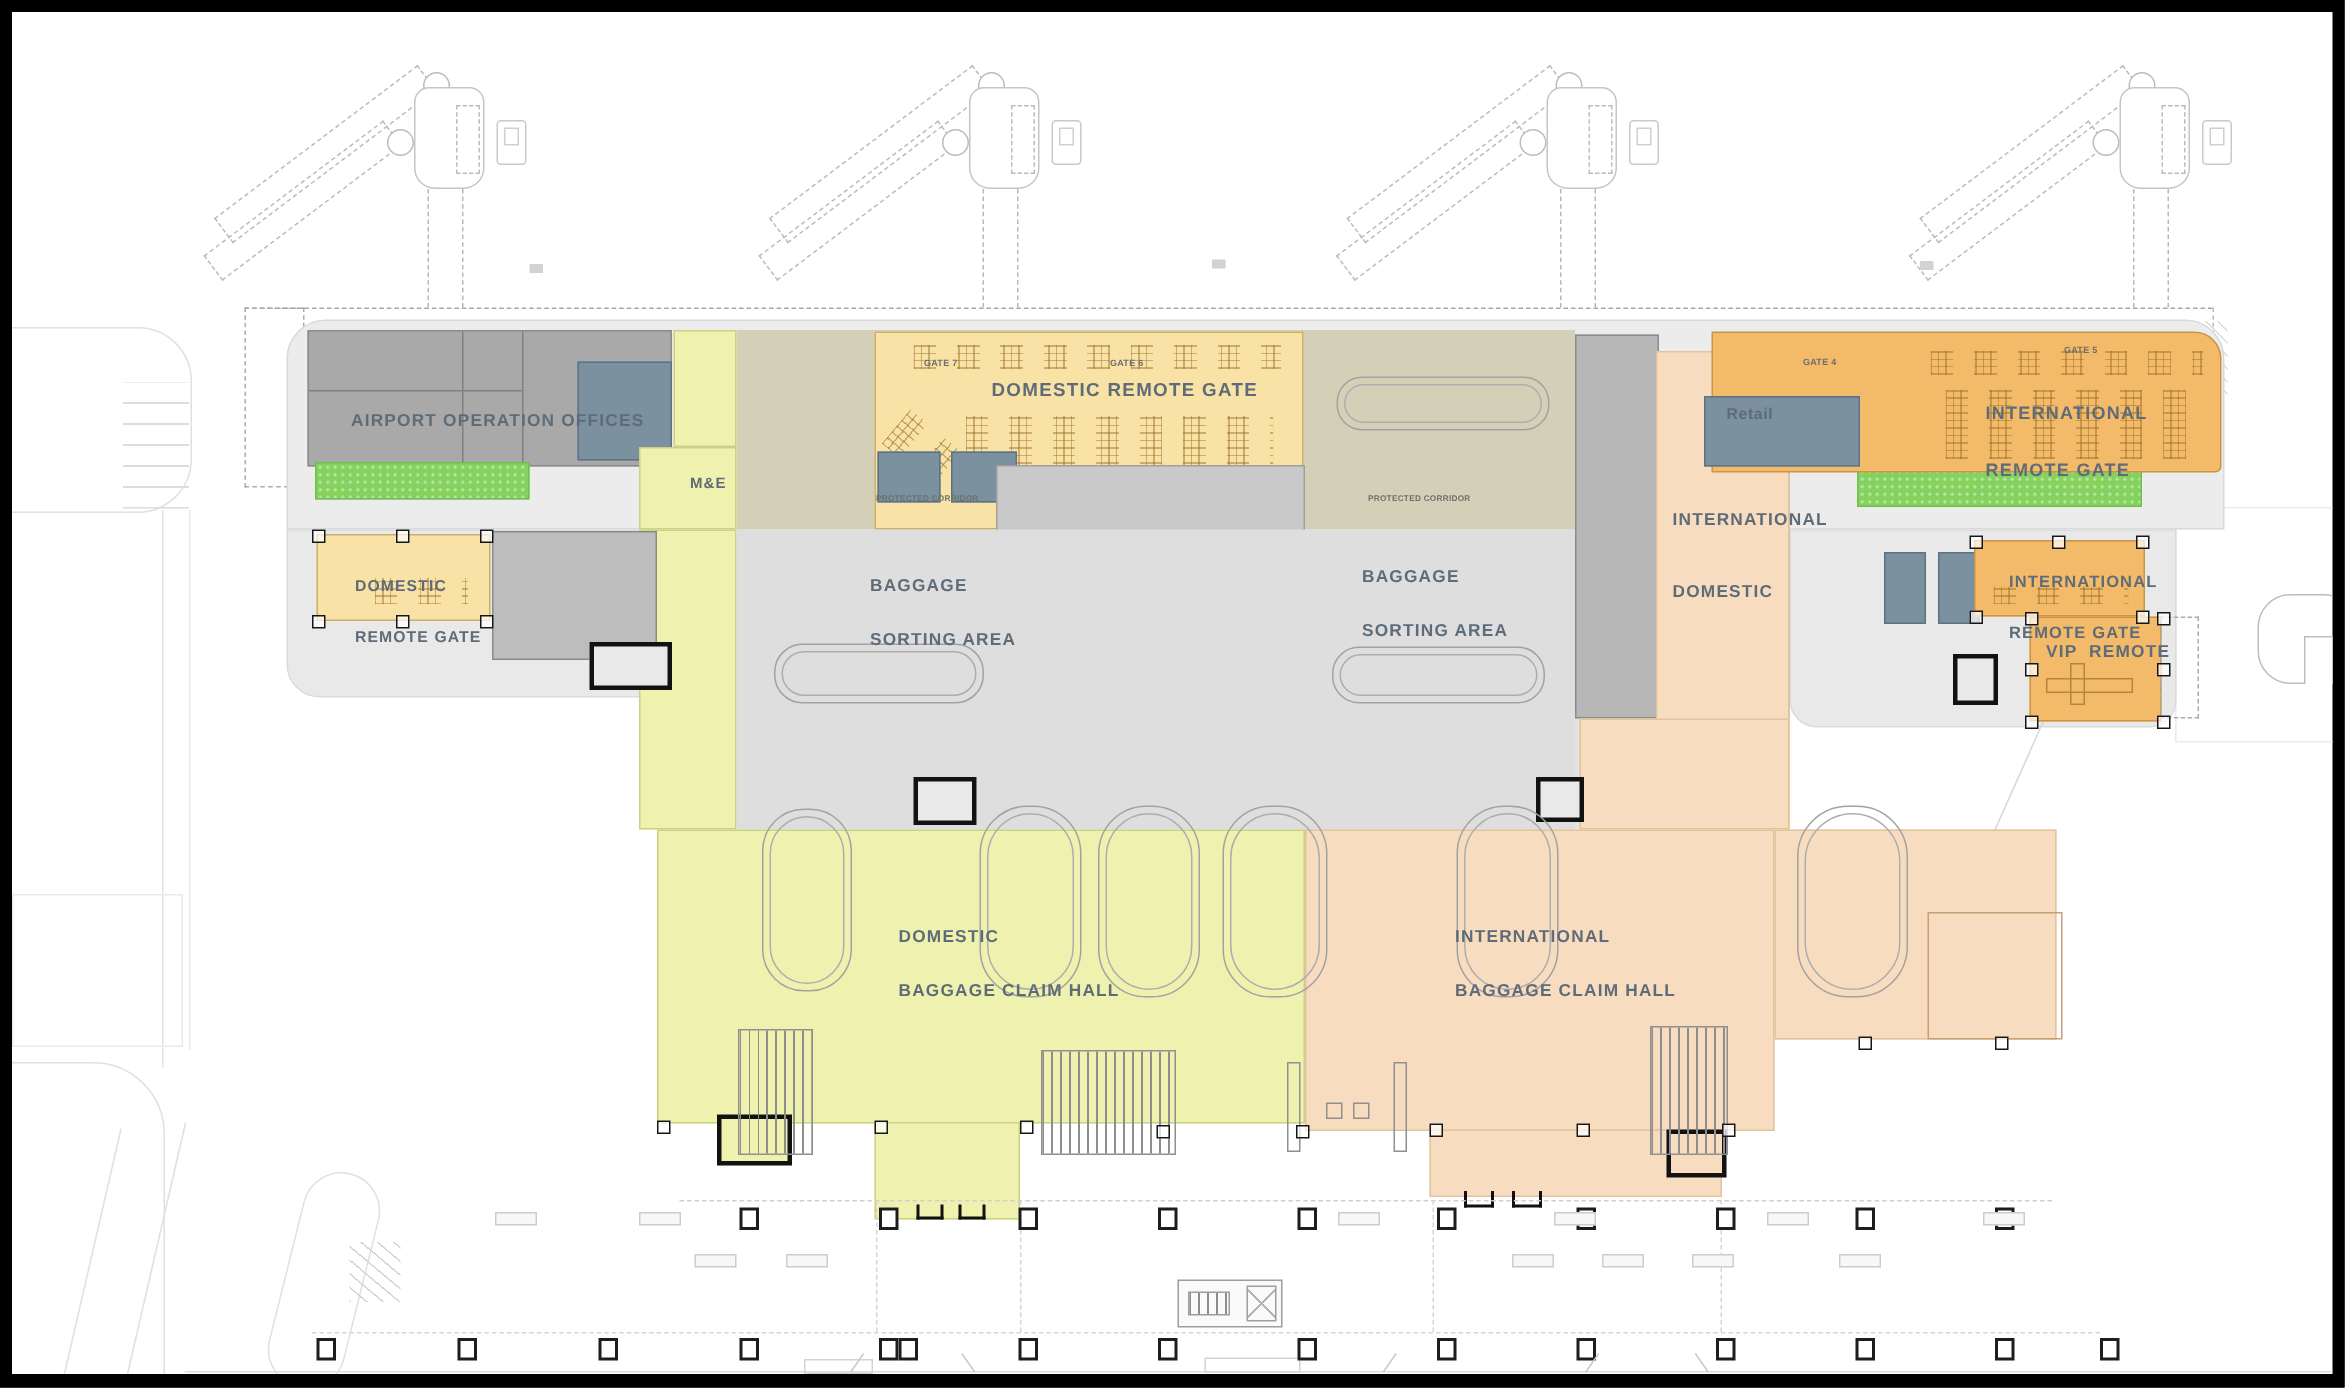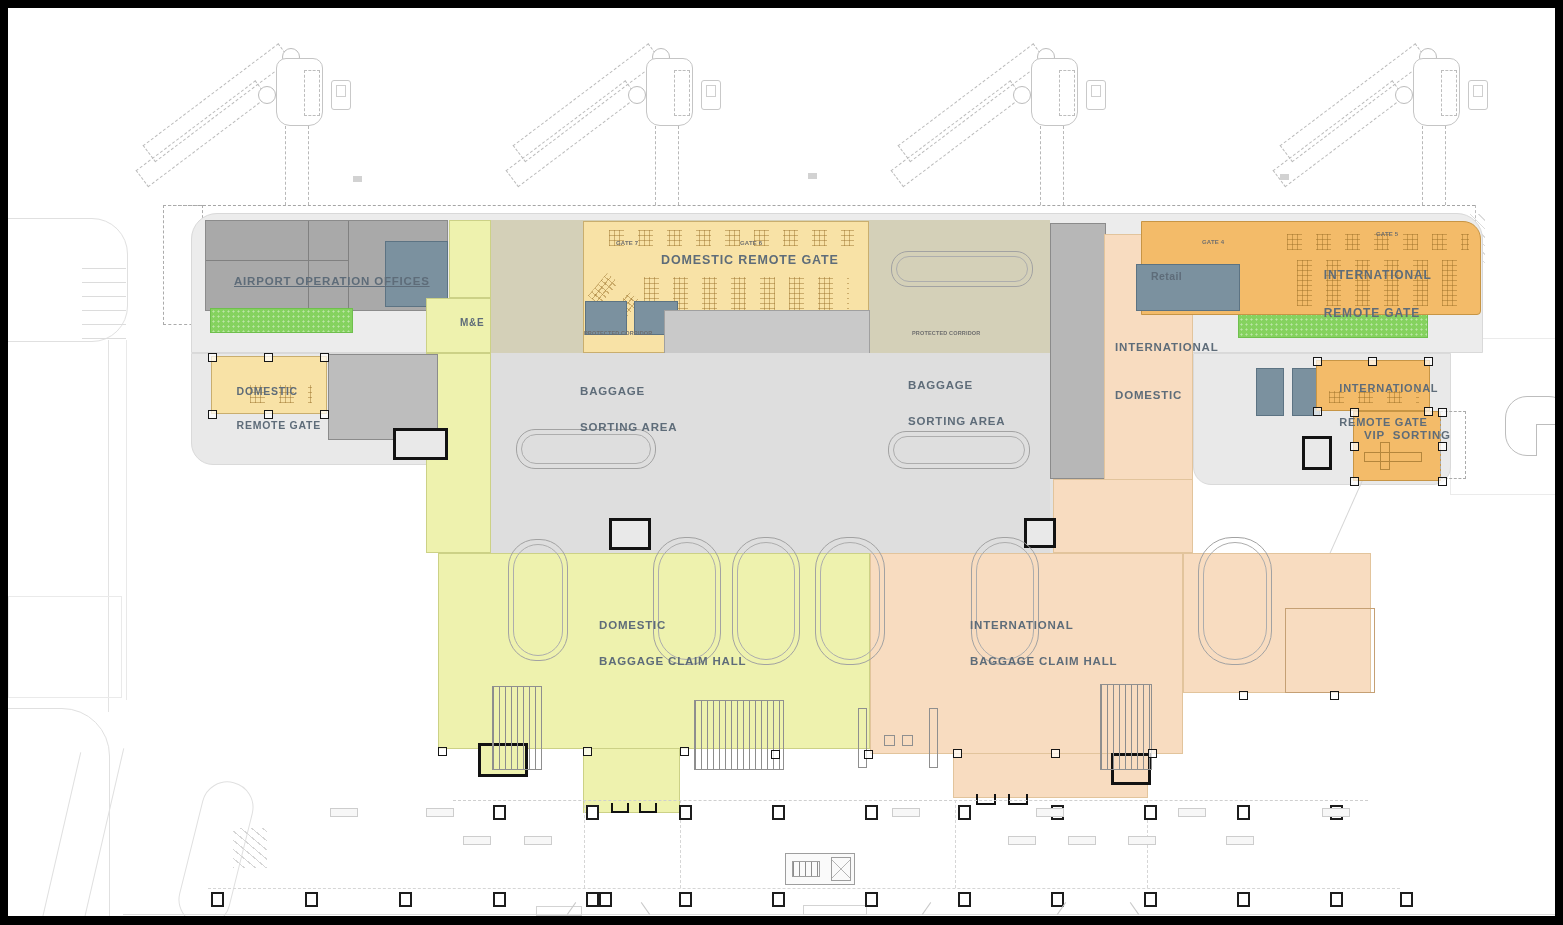--- a/index.html
+++ b/index.html
@@ -246,21 +246,21 @@
   <div class="dashv" style="left:1139px;top:792px;height:88px;border-left-color:#d6d6d6;"></div>
   <div class="dashline" style="left:200px;top:880px;width:1192px;border-top-color:#d6d6d6;"></div>
 
   <div class="abs" style="left:777px;top:845px;width:68px;height:30px;border:1px solid #9e9e9e;background:#fafafa;">
     <div class="abs comb" style="left:6px;top:7px;width:26px;height:14px;border:1px solid #9e9e9e;"></div>
     <div class="abs" style="left:45px;top:3px;width:18px;height:22px;border:1px solid #9e9e9e;background:
       linear-gradient(45deg,transparent 48%,#b5b5b5 48%,#b5b5b5 52%,transparent 52%),
       linear-gradient(-45deg,transparent 48%,#b5b5b5 48%,#b5b5b5 52%,transparent 52%);"></div>
   </div>
 
-  <div class="lbl" style="left:226px;top:265px;font-size:11.5px;text-decoration:underline;">AIRPORT OPERATION OFFICES</div>
+  <div class="lbl" style="left:226px;top:265px;font-size:11.5px;">AIRPORT OPERATION OFFICES</div>
   <div class="lbl" style="left:452px;top:307px;font-size:10px;">M&amp;E</div>
   <div class="lbl" style="left:214px;top:358px;font-size:10.5px;line-height:17px;">
     <span>DOMESTIC</span><br>
     <span>REMOTE GATE</span>
   </div>
   <div class="lbl" style="left:653px;top:243px;font-size:12.5px;">DOMESTIC REMOTE GATE</div>
   <div class="tinylbl" style="left:608px;top:232px;">GATE 7</div>
   <div class="tinylbl" style="left:732px;top:232px;">GATE 6</div>
   <div class="tinylbl" style="left:1194px;top:231px;">GATE 4</div>
   <div class="tinylbl" style="left:1368px;top:223px;">GATE 5</div>
@@ -280,21 +280,21 @@
   </div>
   <div class="lbl" style="left:1143px;top:260px;font-size:10.5px;letter-spacing:.04em;">Retail</div>
   <div class="lbl" style="left:1299px;top:239px;font-size:12px;line-height:19px;">
     <span>INTERNATIONAL</span><br>
     <span>REMOTE GATE</span>
   </div>
   <div class="lbl" style="left:1316px;top:355px;font-size:11px;line-height:17px;">
     <span>INTERNATIONAL</span><br>
     <span>REMOTE GATE</span>
   </div>
-  <div class="lbl" style="left:1356px;top:419px;font-size:11.5px;">VIP  SORTING</div>
+  <div class="lbl" style="left:1356px;top:419px;font-size:11.5px;">VIP  REMOTE</div>
   <div class="lbl" style="left:575px;top:590px;font-size:11.5px;line-height:18px;">
     <span>DOMESTIC</span><br>
     <span>BAGGAGE CLAIM HALL</span>
   </div>
   <div class="lbl" style="left:946px;top:590px;font-size:11.5px;line-height:18px;">
     <span>INTERNATIONAL</span><br>
     <span>BAGGAGE CLAIM HALL</span>
   </div>
 
  <div class="ocol" style="left: 485px; top: 797px;"></div>

